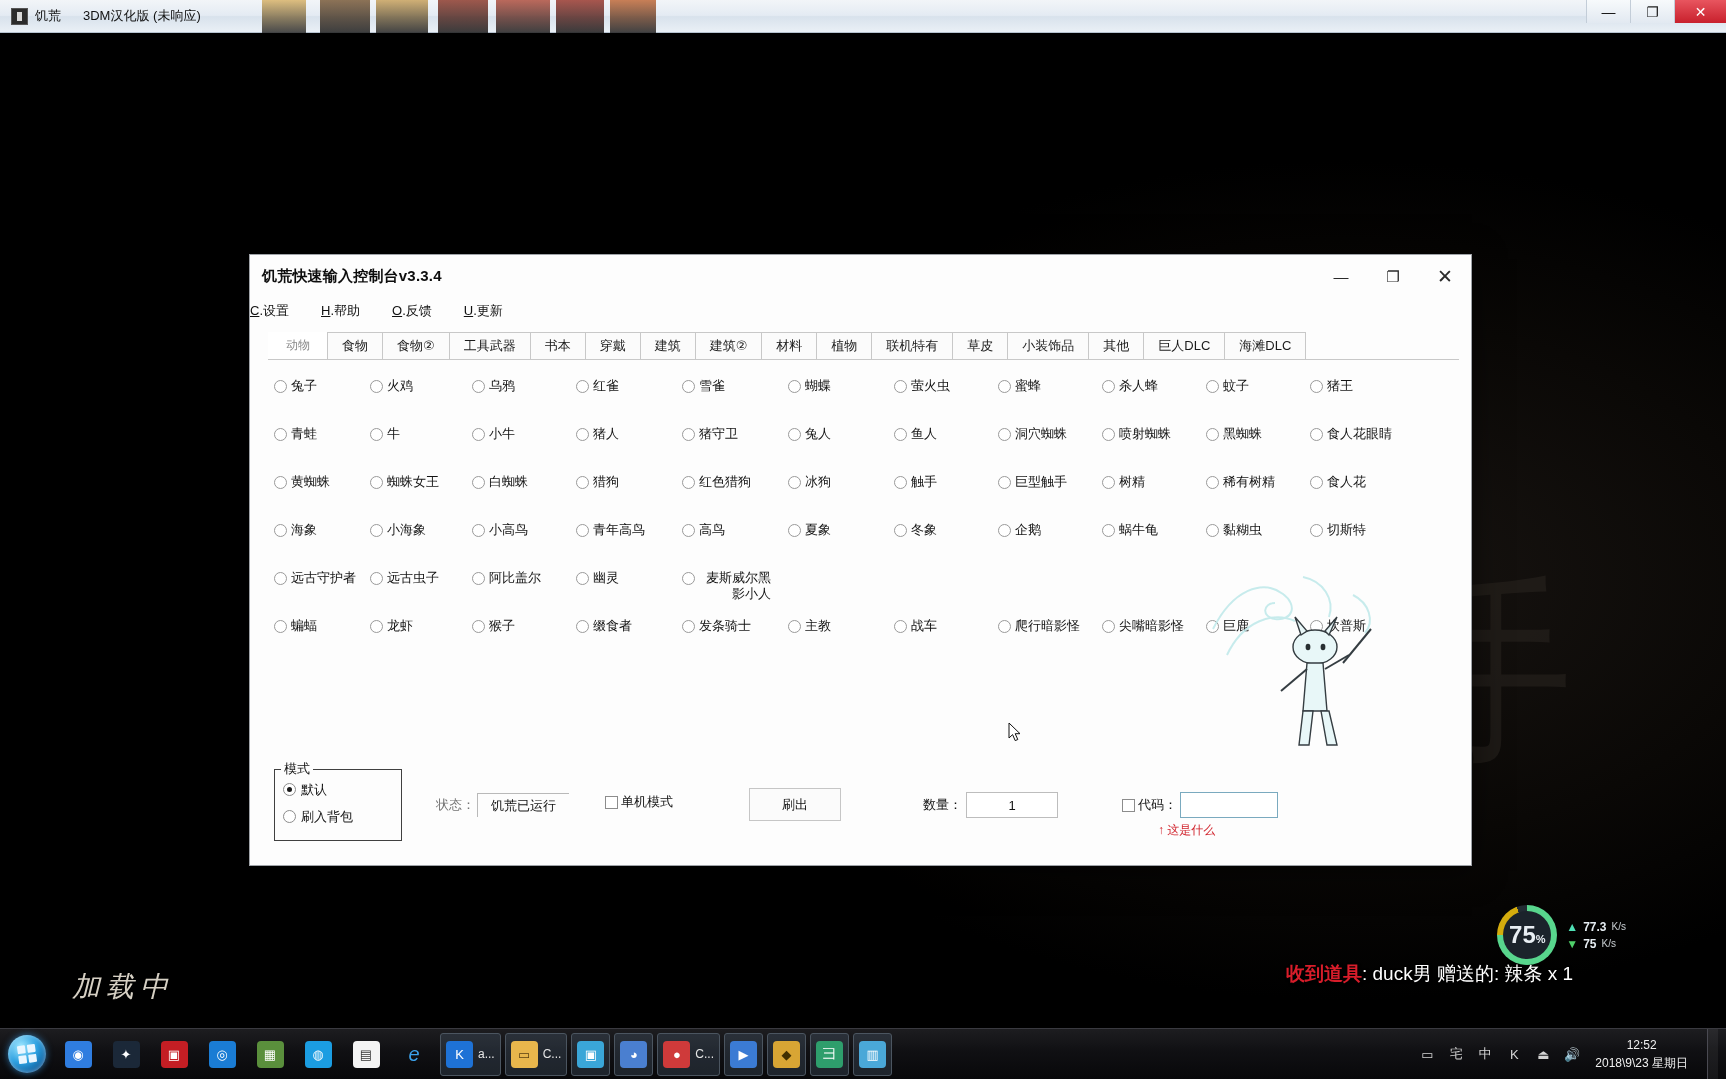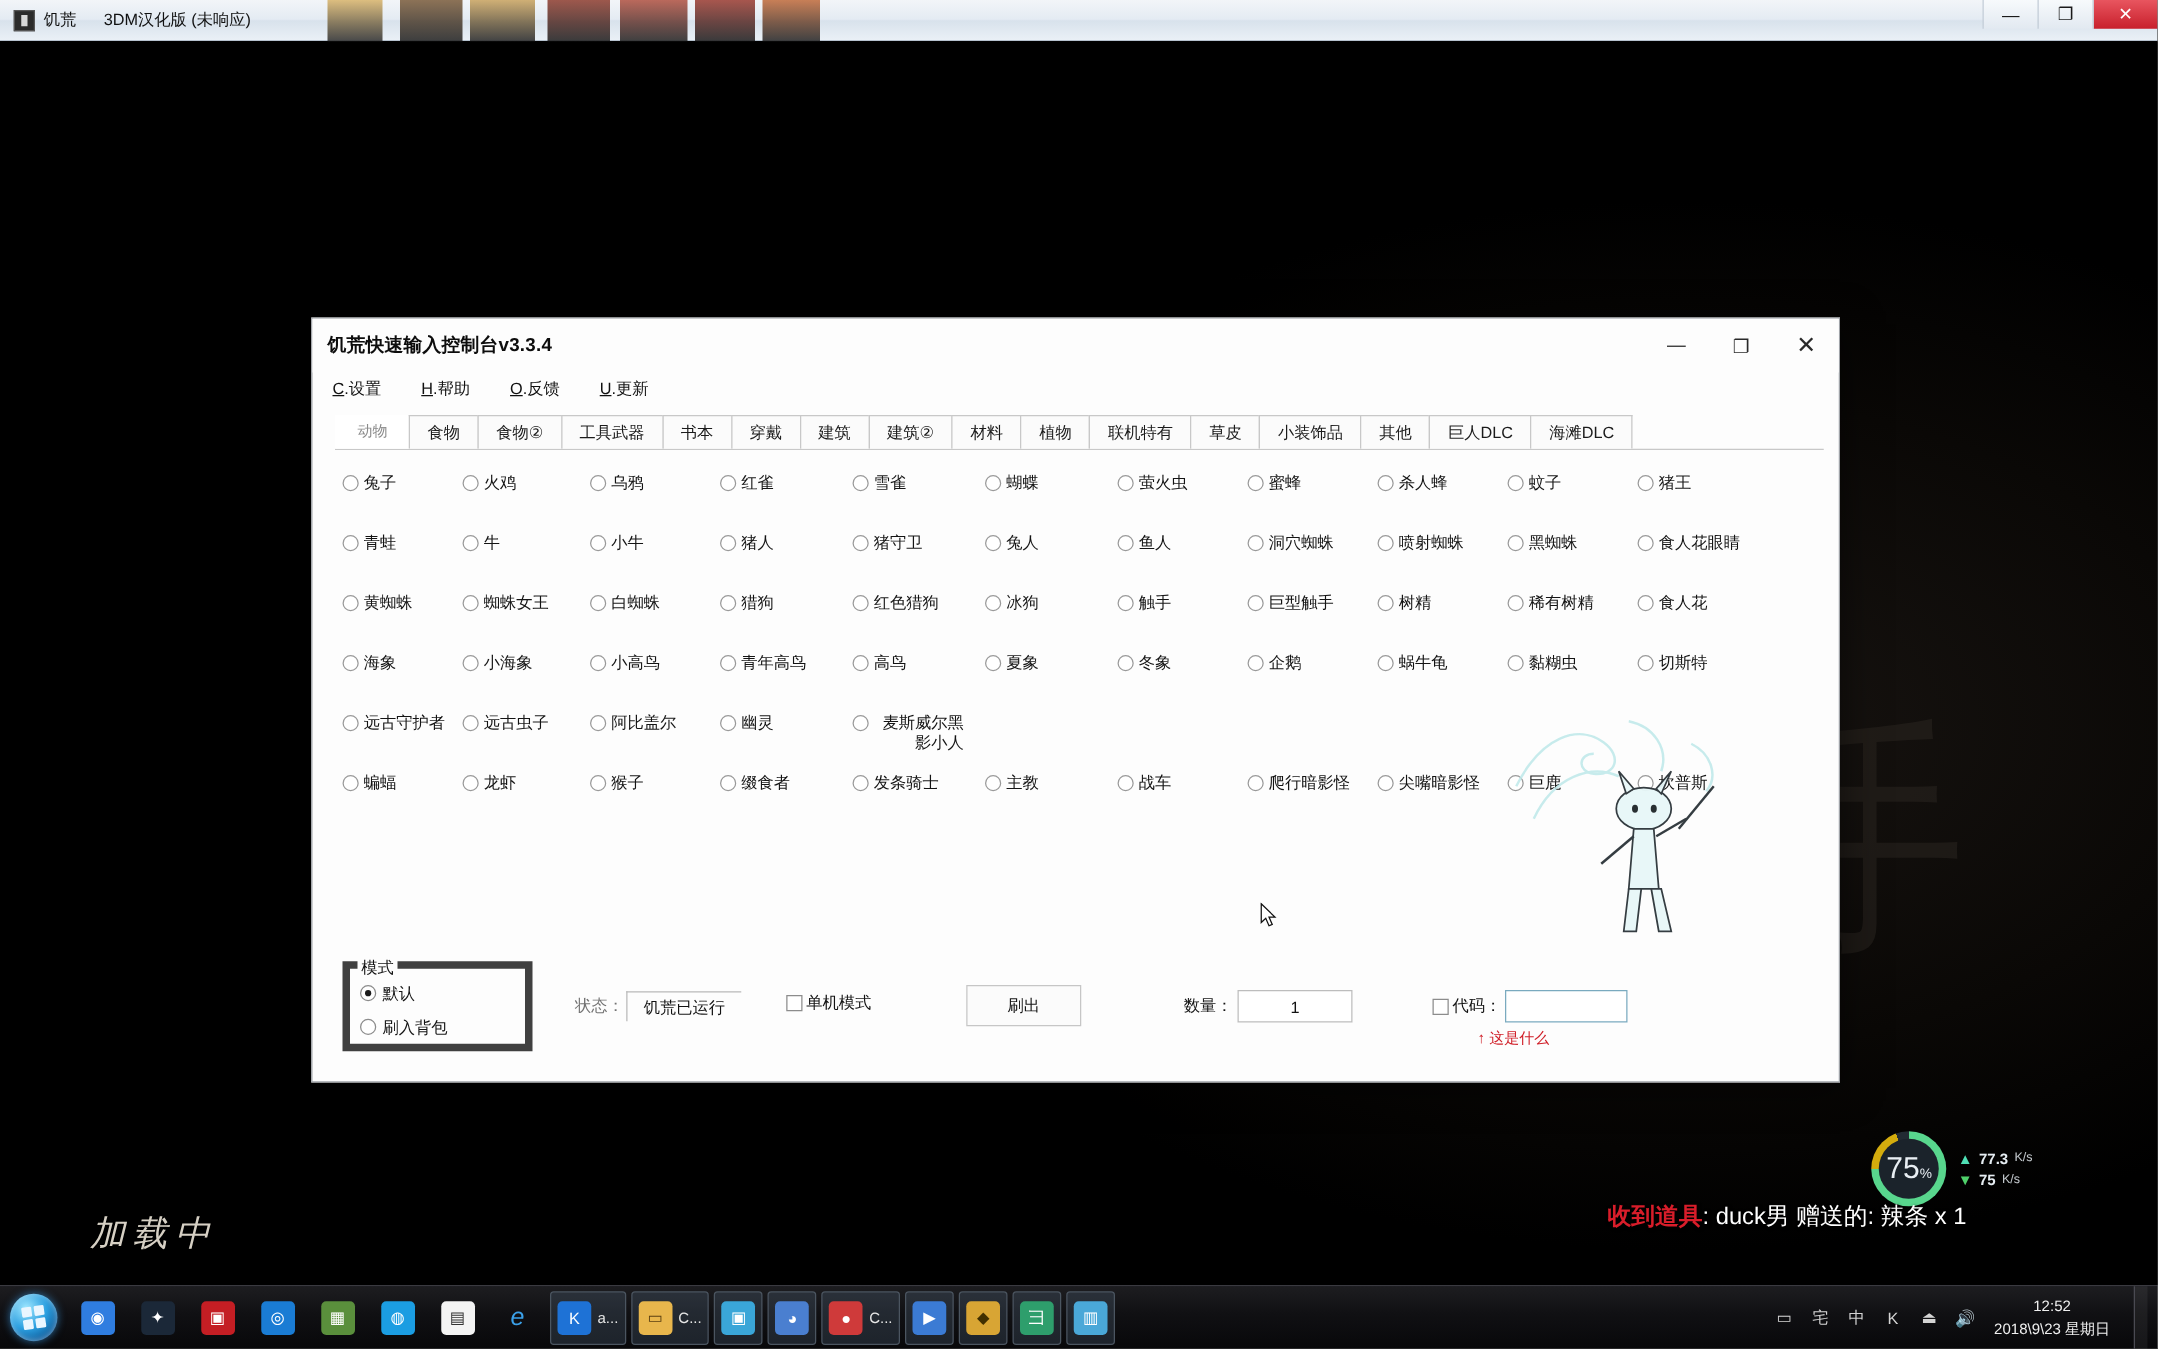--- a/index.html
+++ b/index.html
@@ -74,21 +74,21 @@
   #net-ring {
     position: relative; width: 60px; height: 60px; border-radius: 50%;
     background: conic-gradient(#58d68d 0deg 270deg, #d4ac0d 270deg 340deg, #222b33 340deg 360deg);
     display: flex; align-items: center; justify-content: center;
   }
   #net-ring::after {
     content: ""; position: absolute; left: 6px; top: 6px;
     width: 48px; height: 48px; border-radius: 50%; background: #1b232b;
   }
   #net-ring .pct {
-    position: relative; z-index: 2; color: #e8eef3; font-size: 24px; font-weight: 400;
+    position: relative; z-index: 2; color: #e8eef3; font-size: 24px; font-weight: 700;
   }
   #net-ring .pct sub { font-size: 11px; vertical-align: baseline; }
   #net-rates { display: flex; flex-direction: column; gap: 3px; }
   #net-rates .r { display: flex; align-items: center; gap: 5px; font-size: 12px; color: #e6edf2; font-weight: 700; }
   #net-rates .r .arrow { font-size: 12px; }
   #net-rates .r .up { color: #4fe0b5; }
   #net-rates .r .down { color: #4fd06a; }
   #net-rates .r .unit { font-weight: 400; font-size: 10px; opacity: .85; }
 
   #gift-banner {
@@ -117,21 +117,21 @@
     margin-left: 12px; font-size: 15px; font-weight: 700; color: #0d0d0d;
     letter-spacing: .2px;
   }
   #tool-winbtns { position: absolute; right: 0; top: 0; height: 43px; display: flex; }
   #tool-winbtns .tb {
     width: 52px; height: 43px; display: flex; align-items: center; justify-content: center;
     font-size: 15px; color: #2a2a2a; background: transparent;
   }
   #tool-winbtns .tb.close { font-size: 19px; }
 
-  #menubar { height: 26px; display: flex; align-items: center; padding-left: 16px; gap: 32px; }
+  #menubar { height: 26px; display: flex; align-items: center; gap: 32px; }
   #menubar .mi { font-size: 13px; color: #111; }
   #menubar .mi u { text-decoration: underline; }
 
   #tabstrip {
     margin: 7px 12px 0 18px; height: 29px;
     display: flex; align-items: flex-end; position: relative;
     border-bottom: 1px solid #c8c8c8;
     overflow: hidden;
   }
   .tab {
@@ -178,22 +178,22 @@
 
   
   #bottombar {
     height: 104px; position: relative;
     margin: 0 12px 0 18px;
     display: flex; align-items: flex-start;
   }
   #mode-group {
     position: relative;
     margin-top: 8px; margin-left: 6px;
-    width: 152px; height: 72px;
-    border: 6px solid #404040;
+    width: 128px; height: 72px;
+    border: 1px solid #404040;
     padding: 6px 12px 0 8px;
   }
   #mode-group .legend {
     position: absolute; top: -10px; left: 6px; background: #fdfdfd;
     padding: 0 3px; font-size: 13px; color: #131313;
   }
   .mrow { display: flex; align-items: center; gap: 5px; font-size: 13px; color: #131313; height: 27px; }
   .mrow .radio {
     width: 13px; height: 13px; border-radius: 50%;
     border: 1px solid #8c8c8c; background: #fff; position: relative;

